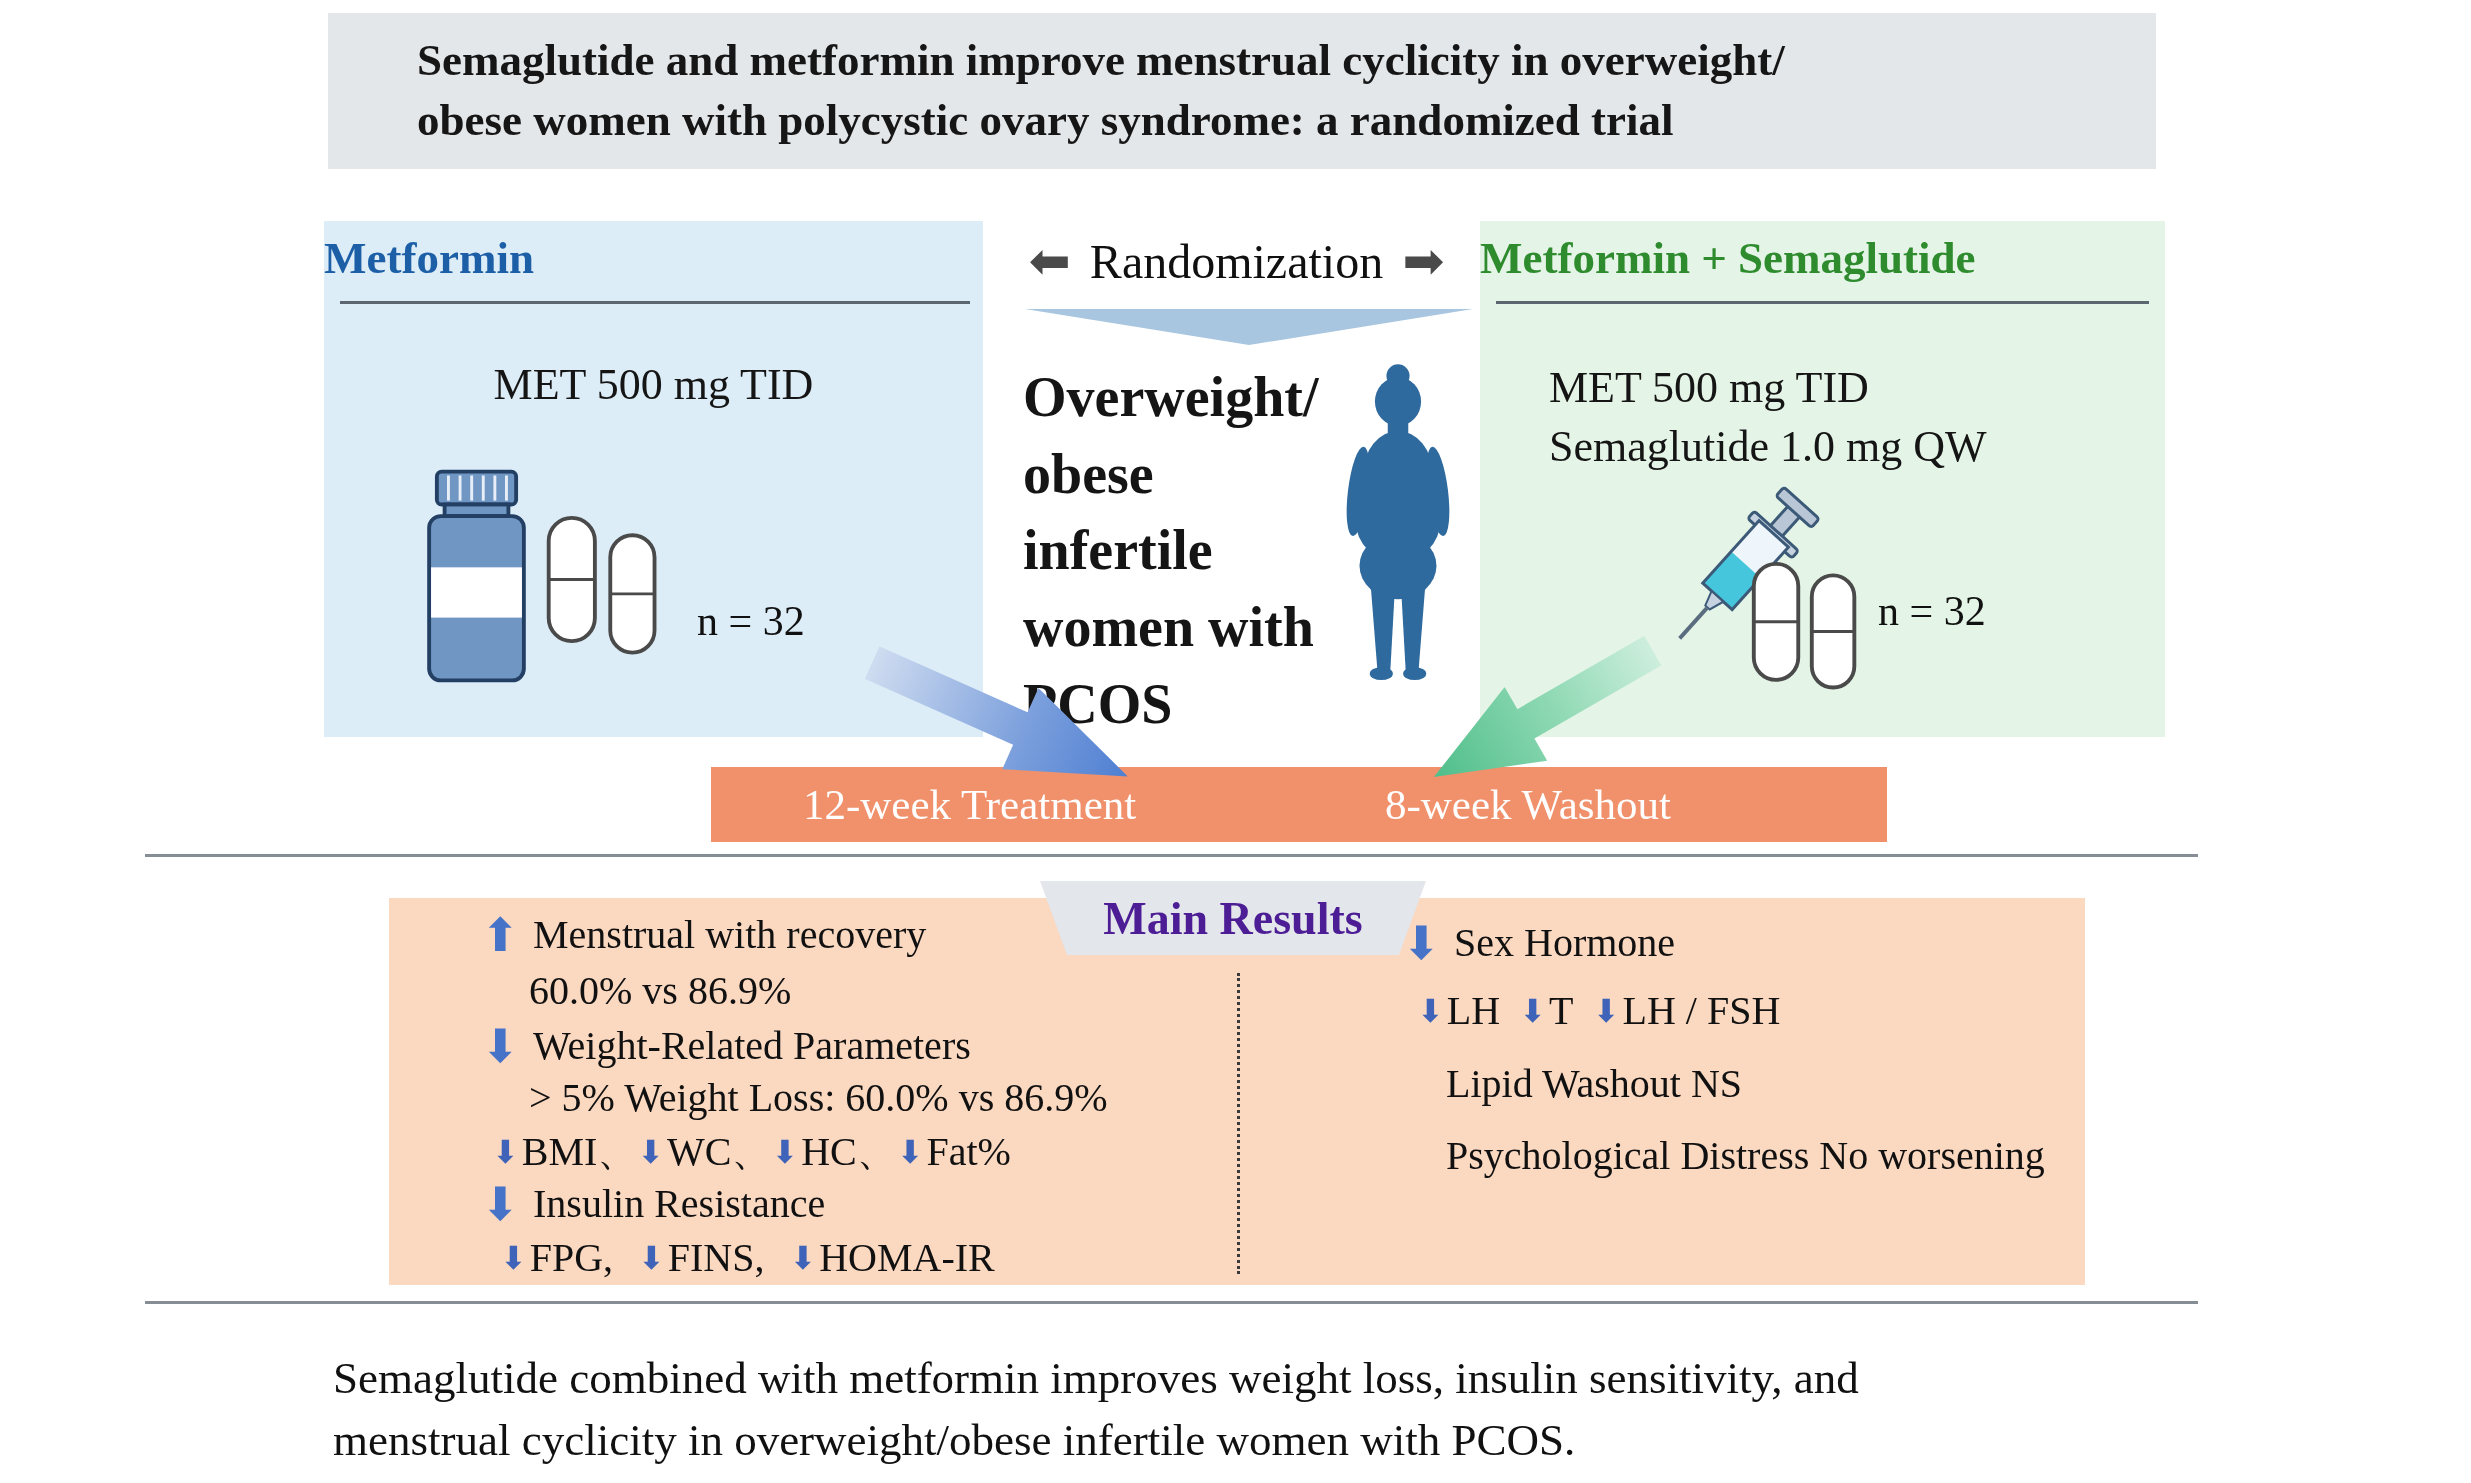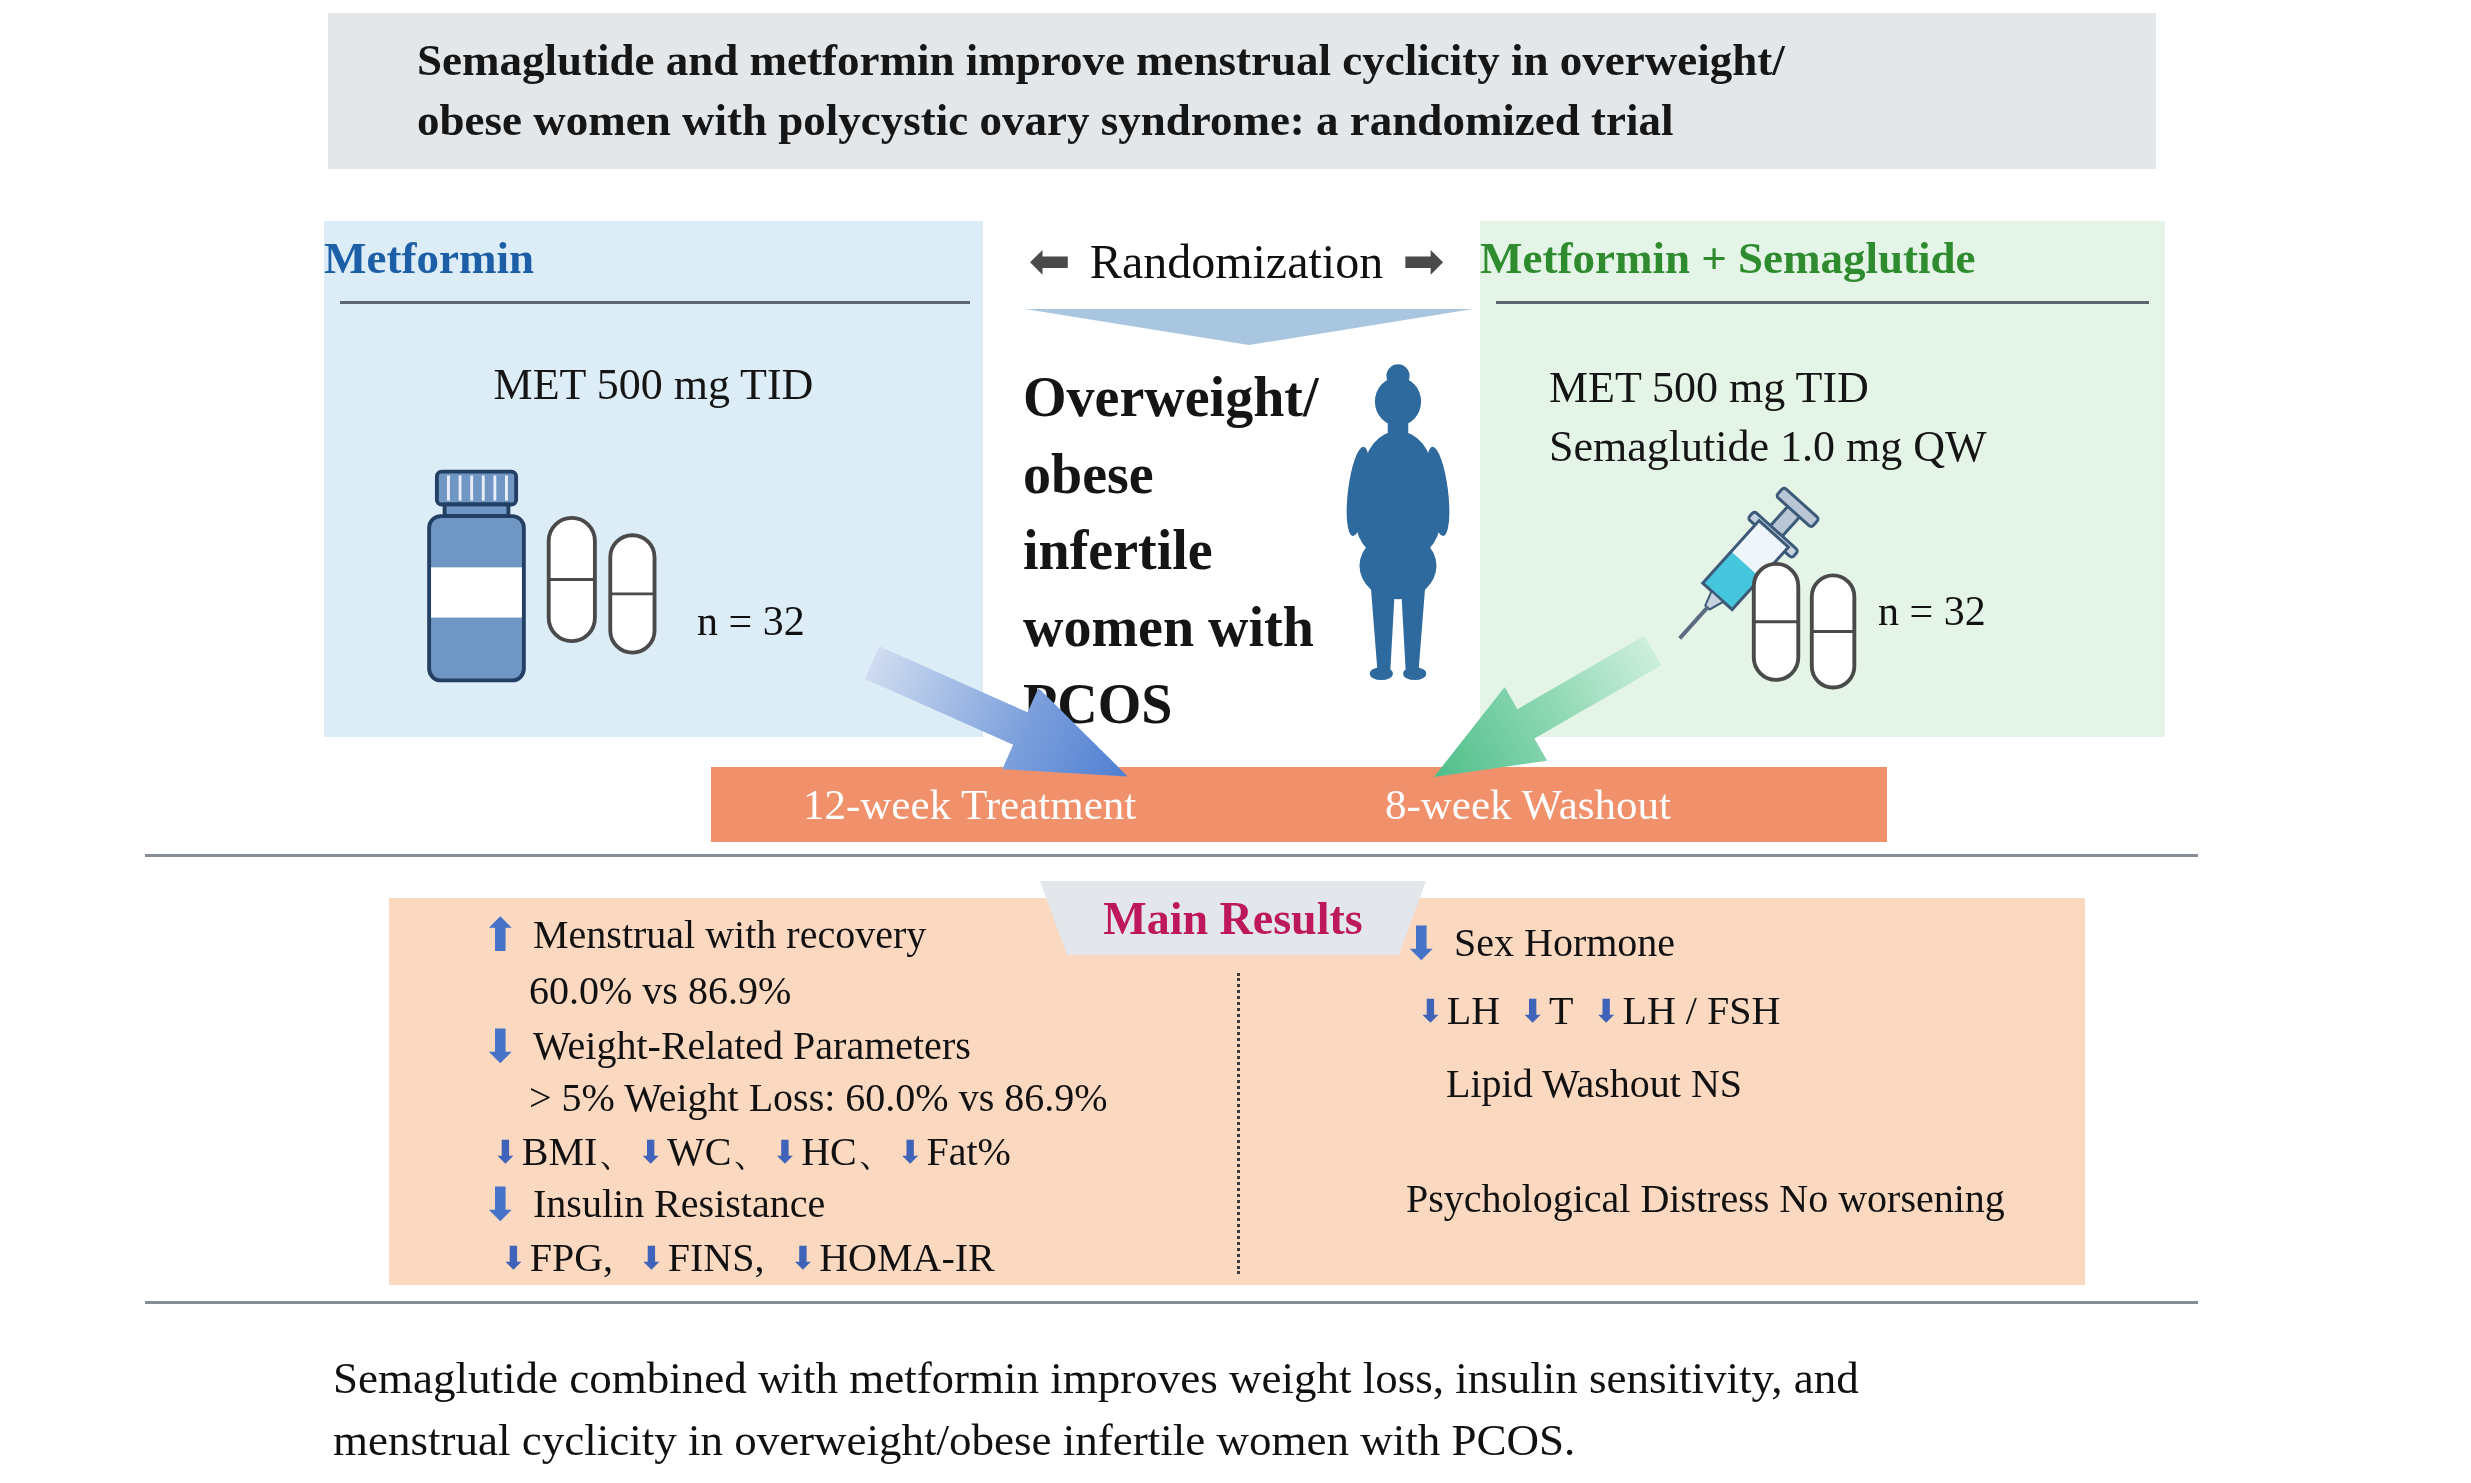--- a/index.html
+++ b/index.html
@@ -69,21 +69,21 @@
   .timeline-washout{left:674px;}
 
   .divider{position:absolute;left:145px;width:2224px;height:2.9px;background:#868d94;}
   .divider-1{top:854px;}
   .divider-2{top:1301px;}
 
   
   .main-results-plaque{position:absolute;left:1040px;top:881px;width:386px;height:74px;
     background:#e3e6ea;clip-path:polygon(0 0,100% 0,93% 100%,7% 100%);
     display:flex;align-items:center;justify-content:center;z-index:5;}
-  .main-results-plaque .heading{font-size:46px;font-weight:700;color:#be185d;}
+  .main-results-plaque .heading{font-size:46px;font-weight:700;color:#4c1d95;}
 
   .results-box{position:absolute;left:389px;top:898px;width:1696px;height:387px;
     background:#fbd8c0;z-index:1;}
   .dotted-divider{position:absolute;left:1237px;top:973px;height:301px;width:0;
     border-left:3.9px dotted #3a3a3a;z-index:2;}
 
   .res-line{position:absolute;z-index:3;display:flex;align-items:center;font-size:40px;color:#111;}
   .big-bullet{font-family:"DejaVu Sans",sans-serif;font-size:46px;line-height:1;color:#4673c8;margin-right:13.5px;}
   .mini-arrow{font-family:"DejaVu Sans",sans-serif;font-size:32px;color:#3e63b8;margin-right:2.9px;}
   .sub-gap{margin-left:25px;}
@@ -93,21 +93,21 @@
   .l1-detail{left:529px;top:967px;}
   .l2-head{left:481px;top:1022px;}
   .l2-detail{left:529px;top:1074px;}
   .l2-sub{left:492px;top:1124px;}
   .l3-head{left:481px;top:1180px;}
   .l3-sub{left:500px;top:1234px;}
 
   .r1-head{left:1402px;top:919px;}
   .r1-sub{left:1417px;top:987px;}
   .r2-line{left:1446px;top:1060px;}
-  .r3-line{left:1406px;top:1132px;margin-top:43px;}
+  .r3-line{left:1446px;top:1132px;}
 
   
   .conclusion{position:absolute;left:333px;top:1347px;width:1960px;
     font-size:45px;line-height:1.38;color:#111;}
 </style>
 </head>
 <body>
 
 <div class="canvas">
 

